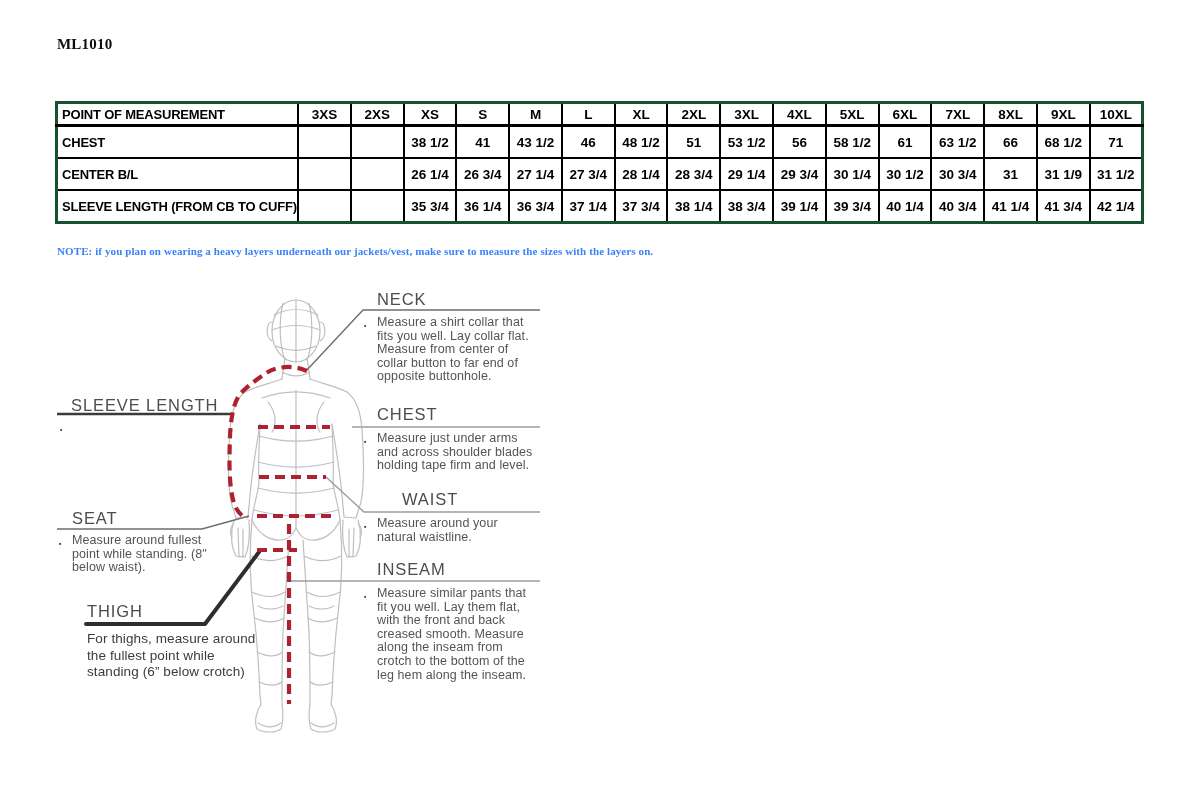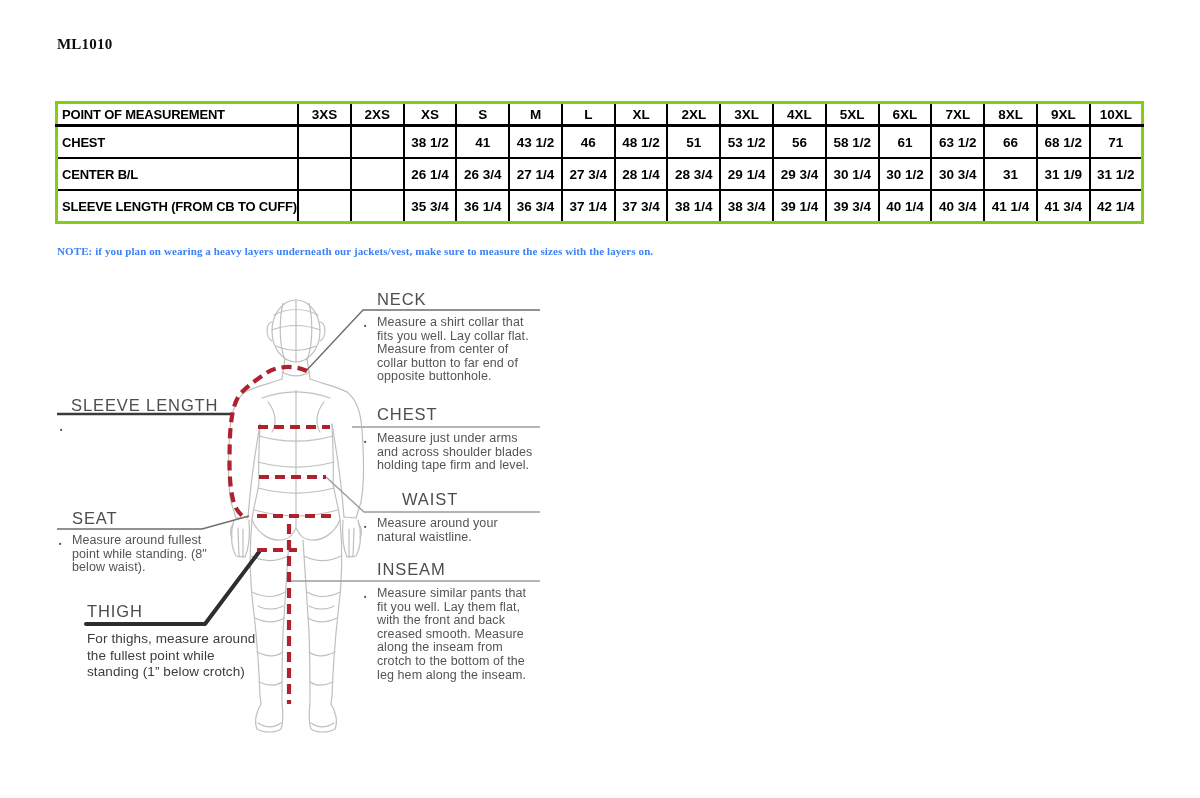--- a/index.html
+++ b/index.html
@@ -9,21 +9,21 @@
   }
   .abs{position:absolute;font-family:Liberation Serif, serif;}
 
   
   #doc-title{left:57px;top:36px;font-size:15px;font-weight:bold;color:#0d0d0d;letter-spacing:.2px;}
 
   
   #size-table{
     position:absolute;left:55px;top:101px;width:1089px;
     border-collapse:collapse;table-layout:fixed;
-    border:3px solid #84cc16;background:#fff;
+    border:3px solid #14532d;background:#fff;
   }
   #size-table th,#size-table td{
     border:2px solid #000;padding:0;text-align:center;
     font-size:13.5px;color:#000;overflow:hidden;white-space:nowrap;
   }
   #size-table thead th{height:20px;font-weight:bold;border-bottom:3px solid #000;}
   #size-table tbody td{height:30px;font-weight:bold;}
   #size-table .poml{
     width:235px;text-align:left;padding-left:4px;font-weight:bold;
     font-size:13px;letter-spacing:-.2px;
@@ -254,19 +254,19 @@
   <span style="display:inline-block;width:130px;">Measure around your natural waistline.</span>
 </div>
 
 <div class="callout-label" style="left:72px;top:509px;">SEAT</div>
 <div class="callout-desc" style="left:57px;top:534px;width:155px;">
   <span class="bullet">▪</span>
   <span style="display:inline-block;width:137px;">Measure around fullest point while standing. (8" below waist).</span>
 </div>
 
 <div class="callout-label" style="left:87px;top:602px;">THIGH</div>
-<div class="thigh-desc" style="left:87px;top:631px;width:175px;">For thighs, measure around the fullest point while standing (1” below crotch)</div>
+<div class="thigh-desc" style="left:87px;top:631px;width:175px;">For thighs, measure around the fullest point while standing (6” below crotch)</div>
 
 <div class="callout-label" style="left:377px;top:560px;">INSEAM</div>
 <div class="callout-desc" style="left:362px;top:587px;width:175px;">
   <span class="bullet">▪</span>
   <span style="display:inline-block;width:160px;">Measure similar pants that fit you well. Lay them flat, with the front and back creased smooth. Measure along the inseam from crotch to the bottom of the leg hem along the inseam.</span>
 </div>
 
 </body></html>

